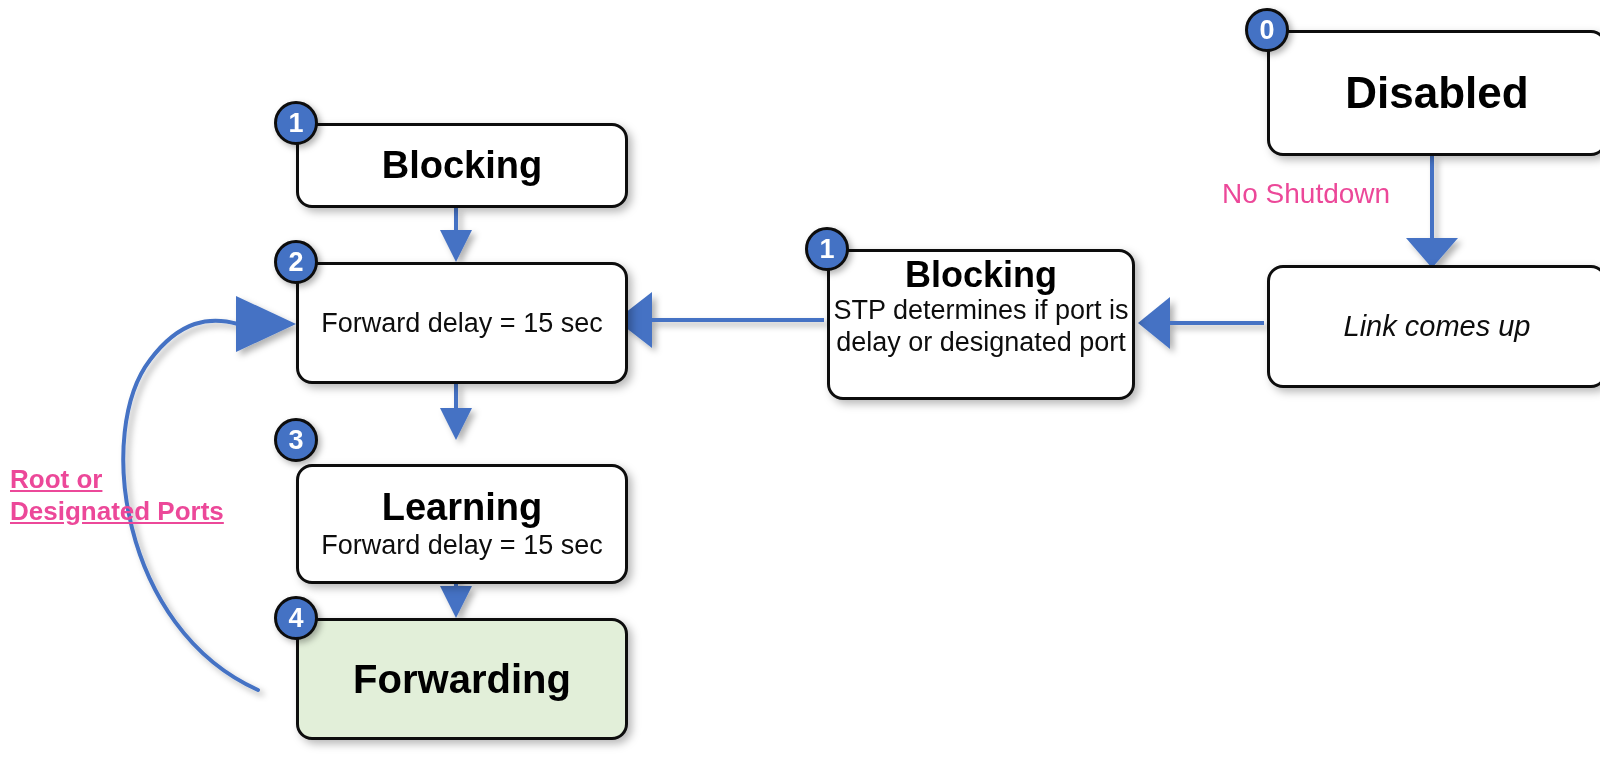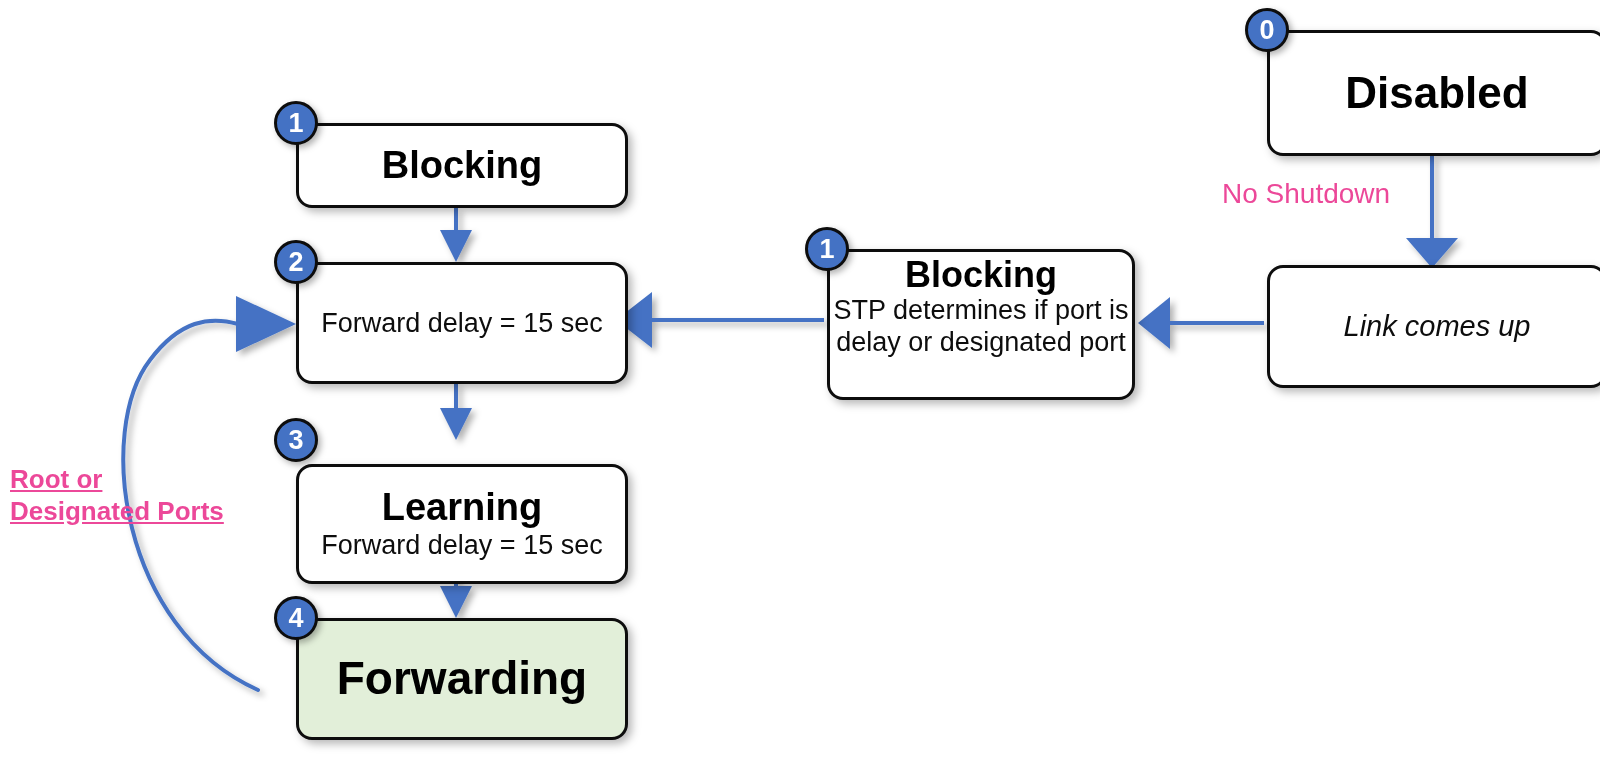--- a/index.html
+++ b/index.html
@@ -150,21 +150,21 @@
   </div>
   <div class="badge" style="left:274px; top:240px;">2</div>
 
   <div class="node" style="left:296px; top:440px; width:332px; height:120px;margin-top:24px;">
     <div class="title" style="font-size:38px;">Learning</div>
     <div class="sub" style="font-size:27px; margin-top:2px;">Forward delay = 15 sec</div>
   </div>
   <div class="badge" style="left:274px; top:418px;">3</div>
 
   <div class="node green" style="left:296px; top:618px; width:332px; height:122px;">
-    <div class="title" style="font-size:46px;">Forwarding</div>
+    <div class="title" style="font-size:40px;">Forwarding</div>
   </div>
   <div class="badge" style="left:274px; top:596px;">4</div>
 
   <div class="node" style="left:827px; top:249px; width:308px; height:151px; justify-content:flex-start; padding-top:3px;">
     <div class="title" style="font-size:36px;">Blocking</div>
     <div class="sub-block" style="font-size:27px;">STP determines if port is</div>
     <div class="sub-block" style="font-size:27px;">delay or designated port</div>
   </div>
   <div class="badge" style="left:805px; top:227px;">1</div>
 

